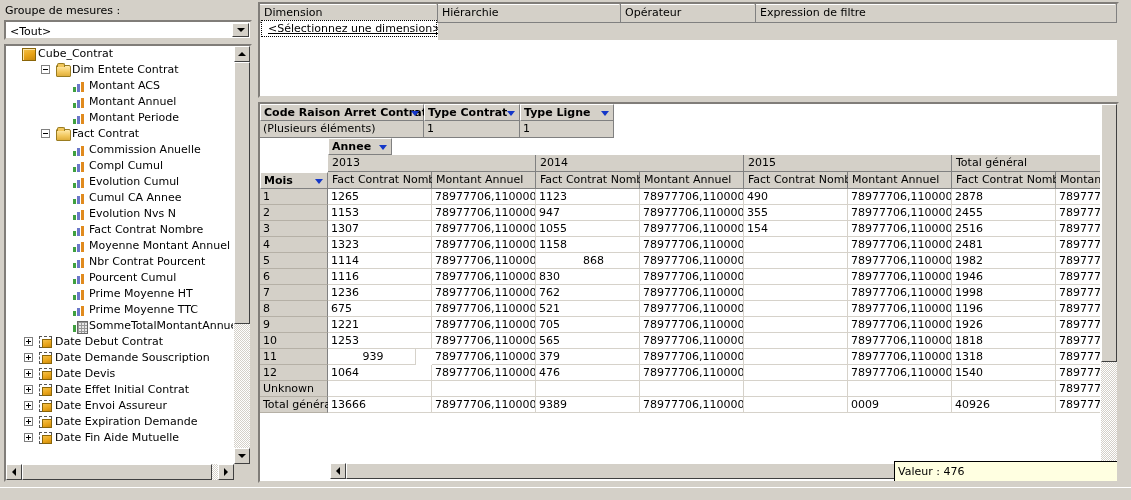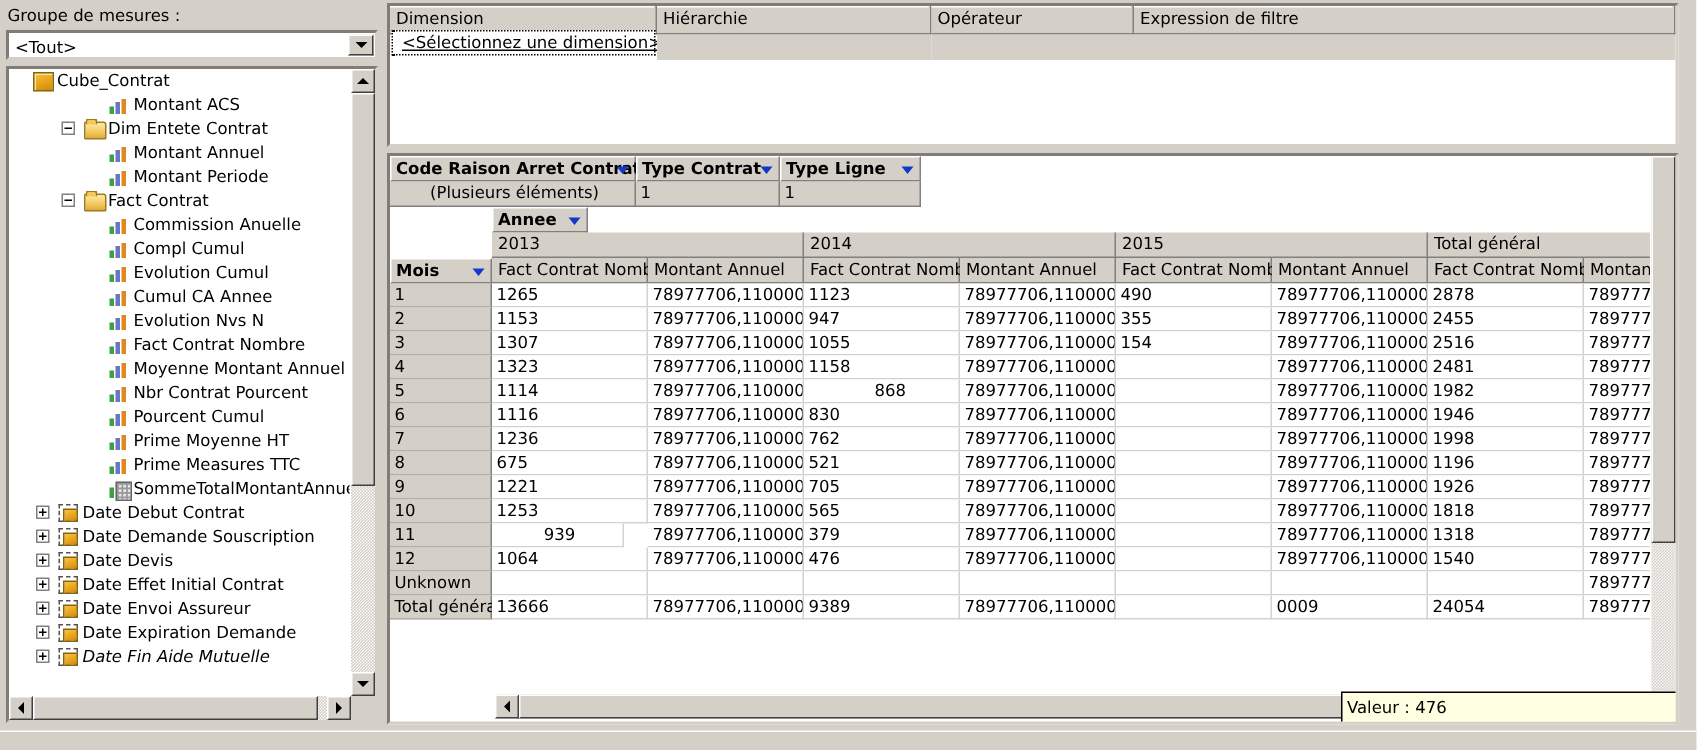--- a/index.html
+++ b/index.html
@@ -333,38 +333,38 @@
         </span>
     </div>
 
     <div id="tree-box">
       <div id="tree-inner">
           <div class="tnode">
             <span class="ico ico-cube" style="left: 16px;"></span>
             <span class="tlabel" style="left: 32px;">Cube_Contrat</span>
           </div>
           <div class="tnode">
-            <span class="ico ico-meas" style="left: 67px;">
-              <i></i>
-              <i></i>
-              <i></i>
-            </span>
-            <span class="tlabel" style="left: 83px;">Montant ACS</span>
-          </div>
-          <div class="tnode">
             <span class="exp" style="left: 35px;"></span>
             <span class="ico ico-folder" style="left: 50px;"></span>
             <span class="tlabel" style="left: 66px;">Dim Entete Contrat</span>
           </div>
           <div class="tnode">
             <span class="ico ico-meas" style="left: 67px;">
               <i></i>
               <i></i>
               <i></i>
             </span>
+            <span class="tlabel" style="left: 83px;">Montant ACS</span>
+          </div>
+          <div class="tnode">
+            <span class="ico ico-meas" style="left: 67px;">
+              <i></i>
+              <i></i>
+              <i></i>
+            </span>
             <span class="tlabel" style="left: 83px;">Montant Annuel</span>
           </div>
           <div class="tnode">
             <span class="ico ico-meas" style="left: 67px;">
               <i></i>
               <i></i>
               <i></i>
             </span>
             <span class="tlabel" style="left: 83px;">Montant Periode</span>
           </div>
@@ -452,21 +452,21 @@
               <i></i>
             </span>
             <span class="tlabel" style="left: 83px;">Prime Moyenne HT</span>
           </div>
           <div class="tnode">
             <span class="ico ico-meas" style="left: 67px;">
               <i></i>
               <i></i>
               <i></i>
             </span>
-            <span class="tlabel" style="left: 83px;">Prime Measures TTC</span>
+            <span class="tlabel" style="left: 83px;">Prime Moyenne TTC</span>
           </div>
           <div class="tnode">
             <span class="ico ico-calc" style="left: 67px;"></span>
             <span class="tlabel" style="left: 83px;">SommeTotalMontantAnnuelTes1</span>
           </div>
           <div class="tnode">
             <span class="exp plus" style="left: 18px;"></span>
             <span class="ico ico-dim" style="left: 33px;"></span>
             <span class="tlabel" style="left: 49px;">Date Debut Contrat</span>
           </div>
@@ -491,21 +491,21 @@
             <span class="tlabel" style="left: 49px;">Date Envoi Assureur</span>
           </div>
           <div class="tnode">
             <span class="exp plus" style="left: 18px;"></span>
             <span class="ico ico-dim" style="left: 33px;"></span>
             <span class="tlabel" style="left: 49px;">Date Expiration Demande</span>
           </div>
           <div class="tnode">
             <span class="exp plus" style="left: 18px;"></span>
             <span class="ico ico-dim" style="left: 33px;"></span>
-            <span class="tlabel" style="left: 49px; font-style: italic;">Date Fin Aide Mutuelle</span>
+            <span class="tlabel" style="left: 49px;">Date Fin Aide Mutuelle</span>
           </div>
         </div>
 
       <div class="sb-v">
         <div class="sb-btn" style="top:0;left:0;">
             <span class="arrow-up-s"></span>
           </div>
         <div class="sb-track" style="left:0;top:16px;width:16px;bottom:16px;"></div>
         <div class="sb-thumb" style="left:0;top:16px;width:16px;height:262px;"></div>
         <div class="sb-btn" style="bottom:0;left:0;">
@@ -537,21 +537,21 @@
 
       <div class="fcell sel" style="left:1px;width:176px;">&lt;Sélectionnez une dimension&gt;</div>
       <div class="fband" style="left:178px;width:183px;"></div>
       <div class="fband" style="left:361px;width:135px;"></div>
       <div class="fband" style="left:496px;right:0;"></div>
     </div>
 
     <div id="pivot-area">
       <div id="pivot-inner">
           <div class="pv-field" style="left: 0px; top: 0px; width: 164px; height: 17px;">Code Raison Arret Contrat<span class="dd"></span></div>
-          <div class="pv-itemcell" style="left: 0px; top: 17px; width: 164px; height: 17px; text-align: center;">(Plusieurs éléments)</div>
+          <div class="pv-itemcell" style="left: 0px; top: 17px; width: 164px; height: 17px;">(Plusieurs éléments)</div>
           <div class="pv-field" style="left: 164px; top: 0px; width: 96px; height: 17px;">Type Contrat<span class="dd"></span></div>
           <div class="pv-itemcell" style="left: 164px; top: 17px; width: 96px; height: 17px;">1</div>
           <div class="pv-field" style="left: 260px; top: 0px; width: 94px; height: 17px;">Type Ligne<span class="dd"></span></div>
           <div class="pv-itemcell" style="left: 260px; top: 17px; width: 94px; height: 17px;">1</div>
           <div class="pv-blank" style="left: 354px; top: 0px; width: 490px; height: 34px;"></div>
           <div class="pv-blank" style="left: 0px; top: 34px; width: 68px; height: 17px;"></div>
           <div class="pv-field" style="left: 68px; top: 34px; width: 64px; height: 17px;">Annee<span class="dd"></span></div>
           <div class="pv-blank" style="left: 132px; top: 34px; width: 712px; height: 17px;"></div>
           <div class="pv-blank" style="left: 0px; top: 51px; width: 68px; height: 17px;"></div>
           <div class="pv-colhdr" style="left: 68px; top: 51px; width: 208px; height: 17px;">2013</div>
@@ -684,21 +684,21 @@
           <div class="pv-data" style="left: 588px; top: 277px; width: 104px; height: 16px;"></div>
           <div class="pv-data" style="left: 692px; top: 277px; width: 104px; height: 16px;"></div>
           <div class="pv-data" style="left: 796px; top: 277px; width: 104px; height: 16px;">78977706,1100</div>
           <div class="pv-rowhdr" style="left: 0px; top: 293px; width: 68px; height: 16px;">Total général</div>
           <div class="pv-data" style="left: 68px; top: 293px; width: 104px; height: 16px;">13666</div>
           <div class="pv-data" style="left: 172px; top: 293px; width: 104px; height: 16px;">78977706,1100009</div>
           <div class="pv-data" style="left: 276px; top: 293px; width: 104px; height: 16px;">9389</div>
           <div class="pv-data" style="left: 380px; top: 293px; width: 104px; height: 16px;">78977706,1100009</div>
           <div class="pv-data" style="left: 484px; top: 293px; width: 104px; height: 16px;"></div>
           <div class="pv-data" style="left: 588px; top: 293px; width: 104px; height: 16px;">0009</div>
-          <div class="pv-data" style="left: 692px; top: 293px; width: 104px; height: 16px;">24054</div>
+          <div class="pv-data" style="left: 692px; top: 293px; width: 104px; height: 16px;">40926</div>
           <div class="pv-data" style="left: 796px; top: 293px; width: 104px; height: 16px;">78977706,1100</div>
         </div>
 
       <div class="sb-v" style="bottom:0;">
         <div class="sb-track" style="left:0;top:0;width:16px;bottom:0;"></div>
         <div class="sb-thumb" style="left:0;top:0;width:16px;height:258px;"></div>
       </div>
 
       <div id="pivot-hsb">
         <div class="sb-btn" style="left:0;top:0;">

